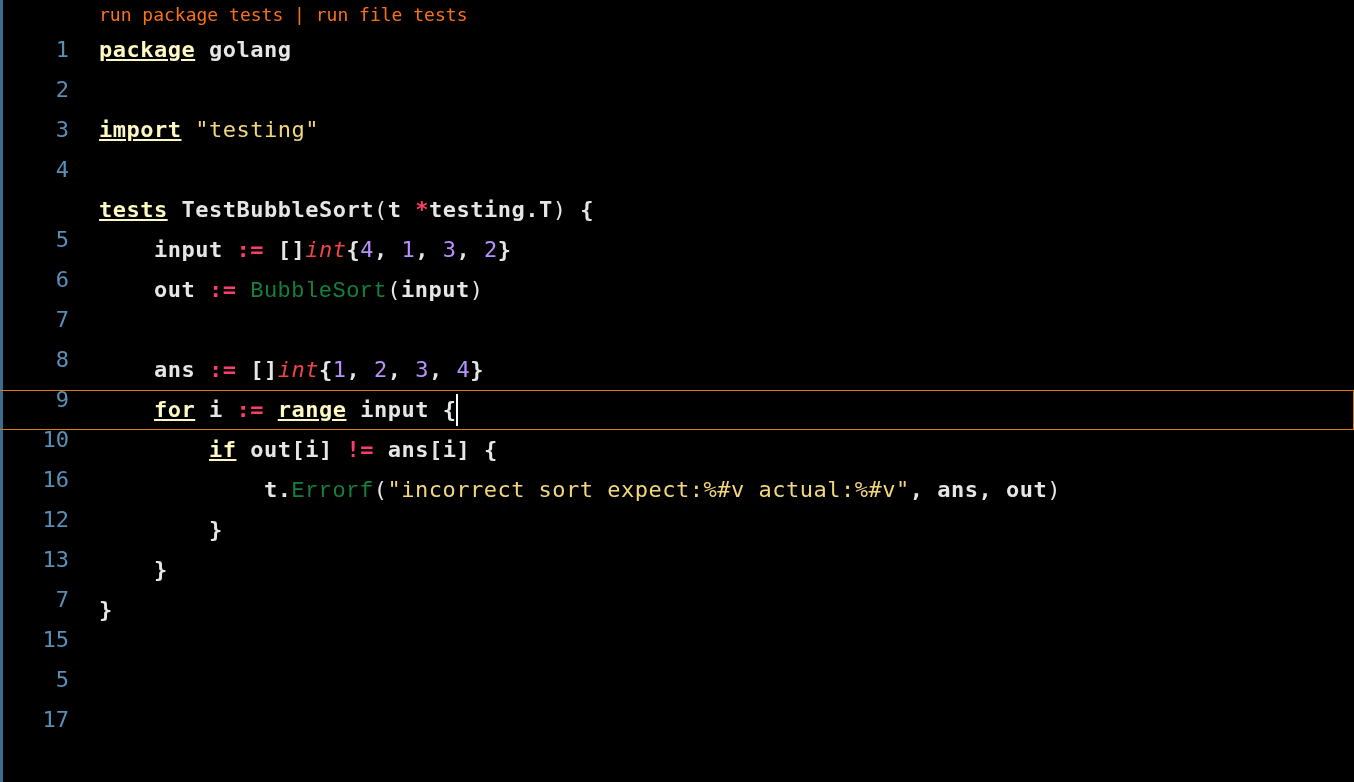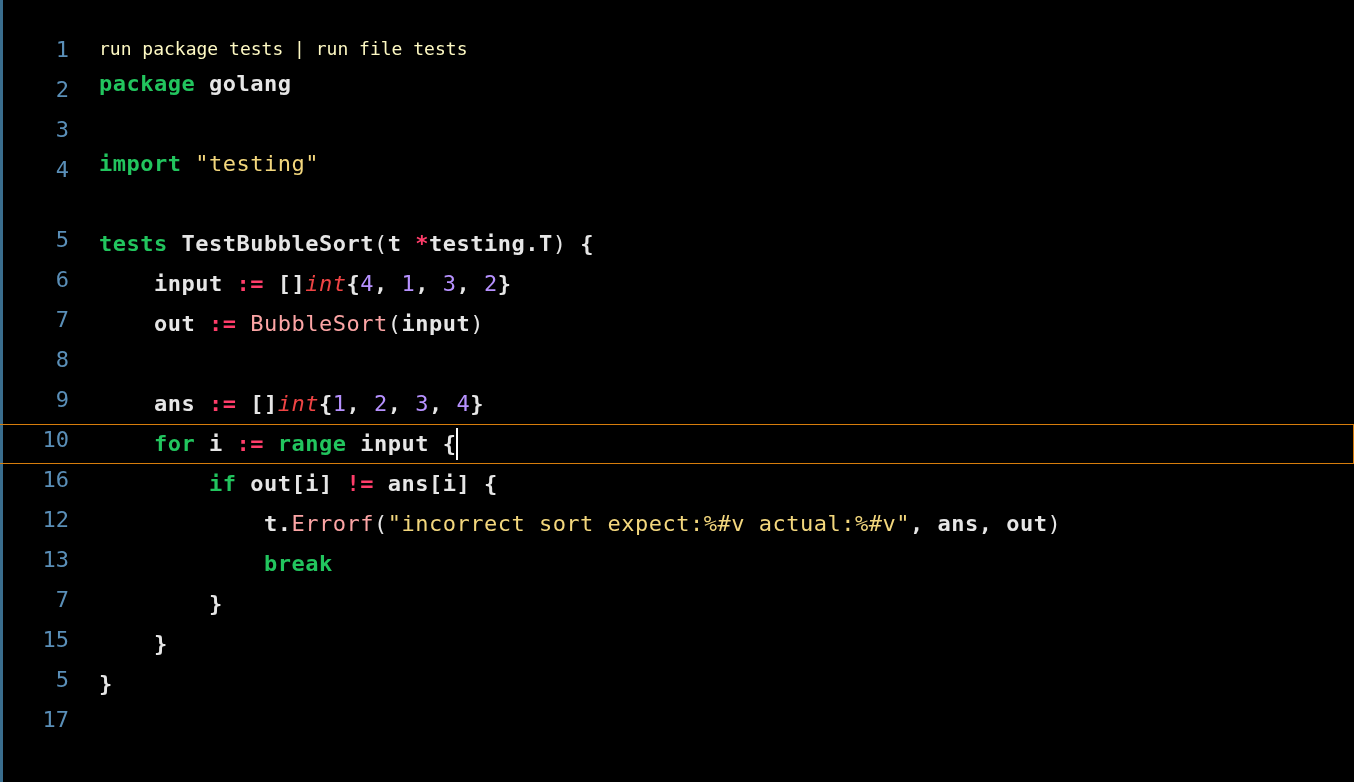--- a/index.html
+++ b/index.html
@@ -57,40 +57,39 @@
       line-height: 40px;
     }
     .gutter .ln.codelens {
       height: 30px;
       line-height: 30px;
     }
     .codelens-row {
       height: 30px;
       line-height: 30px;
       font-size: 18px;
-      color: #fef9c3;
+      color: #f97316;
       padding-left: 0;
-      margin-top: 34px;
     }
     .code {
       white-space: pre;
       letter-spacing: 0.5px;
     }
     .cursor {
       display: inline-block;
       width: 2px;
       height: 32px;
       background: #ffffff;
       vertical-align: text-bottom;
       margin-bottom: -4px;
     }
     
-    .kw   { color: #22c55e; font-weight: bold; }
+    .kw   { color: #fef9c3; font-weight: bold; text-decoration: underline; }
     .op   { color: #ff3d6a; font-weight: bold; }
-    .func-call { color: #fca5a5; }
+    .func-call { color: #15803d; font-family: Liberation Mono, monospace; }
     .type { color: #ef4444; font-style: italic; }
     .num  { color: #b792ff; }
     .str  { color: #f3d77d; }
     .white { color: #e6e6e6; font-weight: bold; }
     .paren { color: #e6e6e6; }
     .link { cursor: pointer; }
   </style>
 </head>
 <body>
 
@@ -165,23 +164,20 @@
       </div>
 
     <div class="line">
         <span class="code"><span>        </span><span class="kw">if</span><span> </span><span class="white">out[i] </span><span class="op">!=</span><span> </span><span class="white">ans[i] </span><span class="white">{</span></span>
       </div>
 
     <div class="line">
         <span class="code"><span>            </span><span class="white">t.</span><span class="func-call">Errorf</span><span class="paren">(</span><span class="str">"incorrect sort expect:%#v actual:%#v"</span><span class="white">, ans, out</span><span class="paren">)</span></span>
       </div>
 
-    <div class="line">
-        <span class="code"><span>            </span><span class="kw">break</span></span>
-      </div>
 
     <div class="line">
         <span class="code"><span>        </span><span class="white">}</span></span>
       </div>
 
     <div class="line">
         <span class="code"><span>    </span><span class="white">}</span></span>
       </div>
 
     <div class="line">

